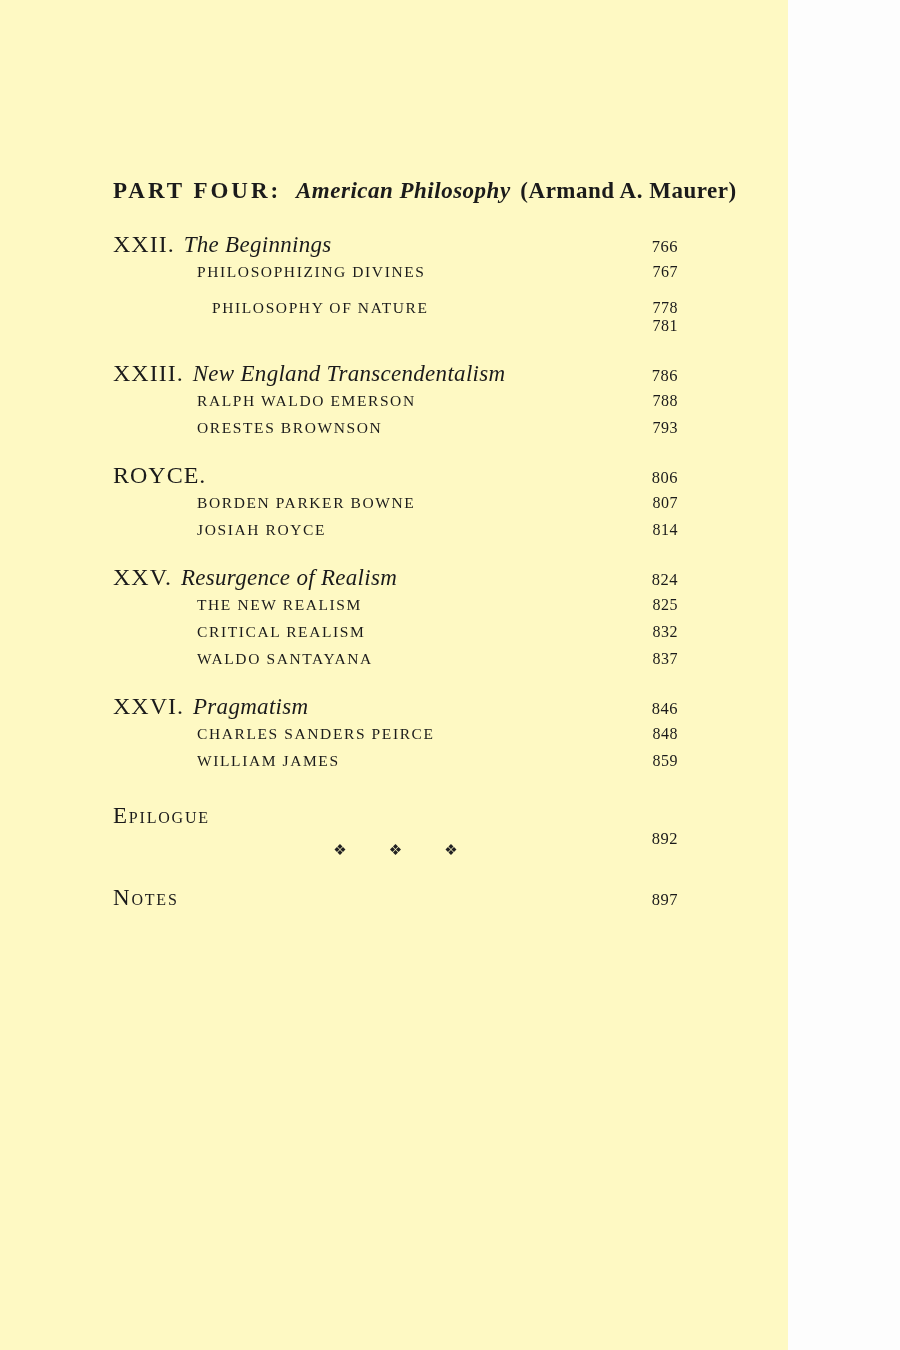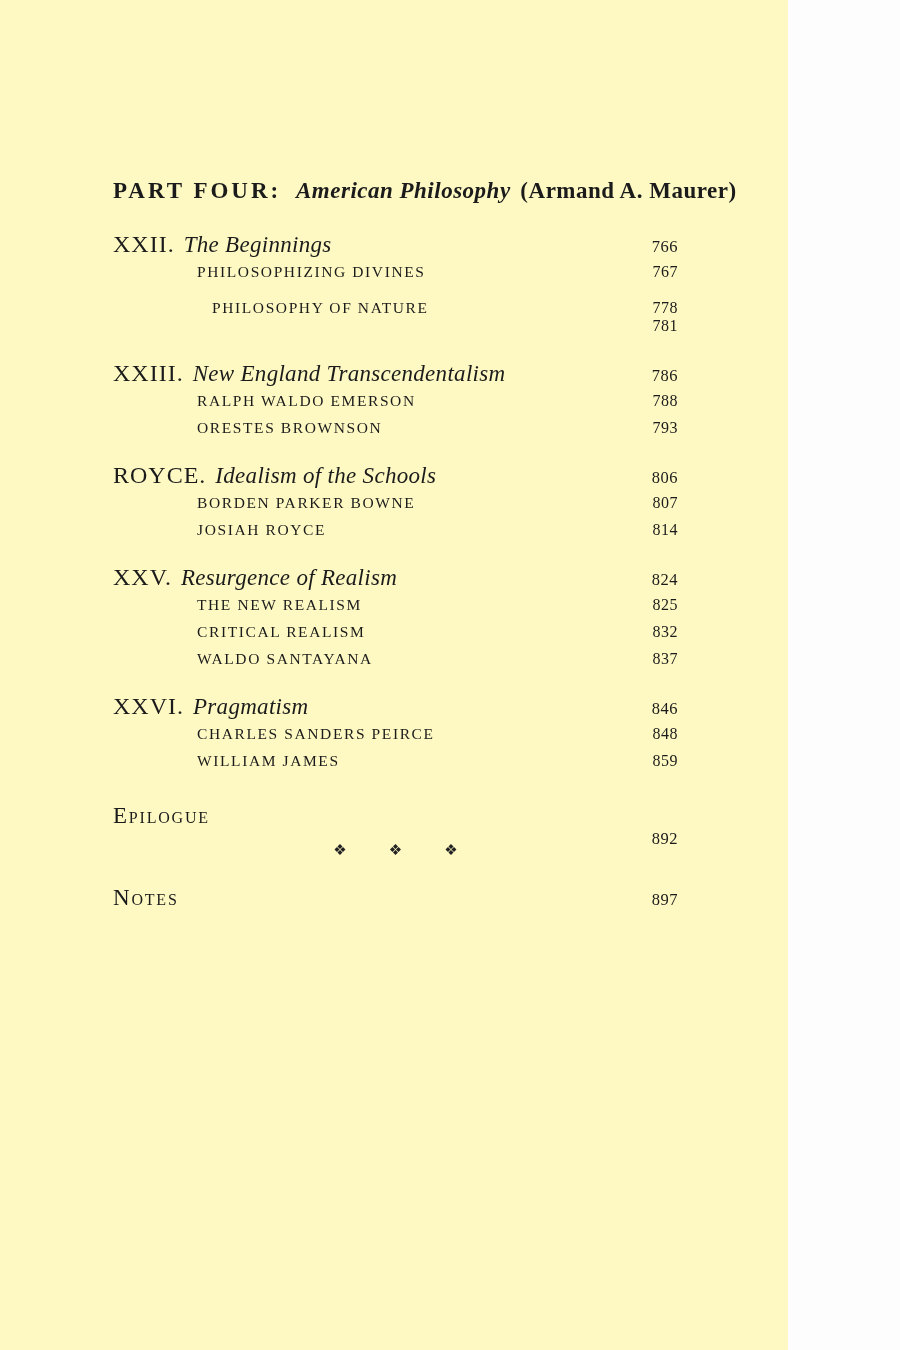--- a/index.html
+++ b/index.html
@@ -112,21 +112,20 @@
         <div class="section-row">
           <span class="section-label">RALPH WALDO EMERSON</span>
           <span class="pagenum">788</span>
         </div>
         <div class="section-row">
           <span class="section-label">ORESTES BROWNSON</span>
           <span class="pagenum">793</span>
         </div>
         <div class="chapter-row">
           <span class="chapter-num">ROYCE.</span>
-          <span class="chapter-title">Idealism of the Schools</span>
           <span class="pagenum">806</span>
         </div>
         <div class="section-row">
           <span class="section-label">BORDEN PARKER BOWNE</span>
           <span class="pagenum">807</span>
         </div>
         <div class="section-row">
           <span class="section-label">JOSIAH ROYCE</span>
           <span class="pagenum">814</span>
         </div>

